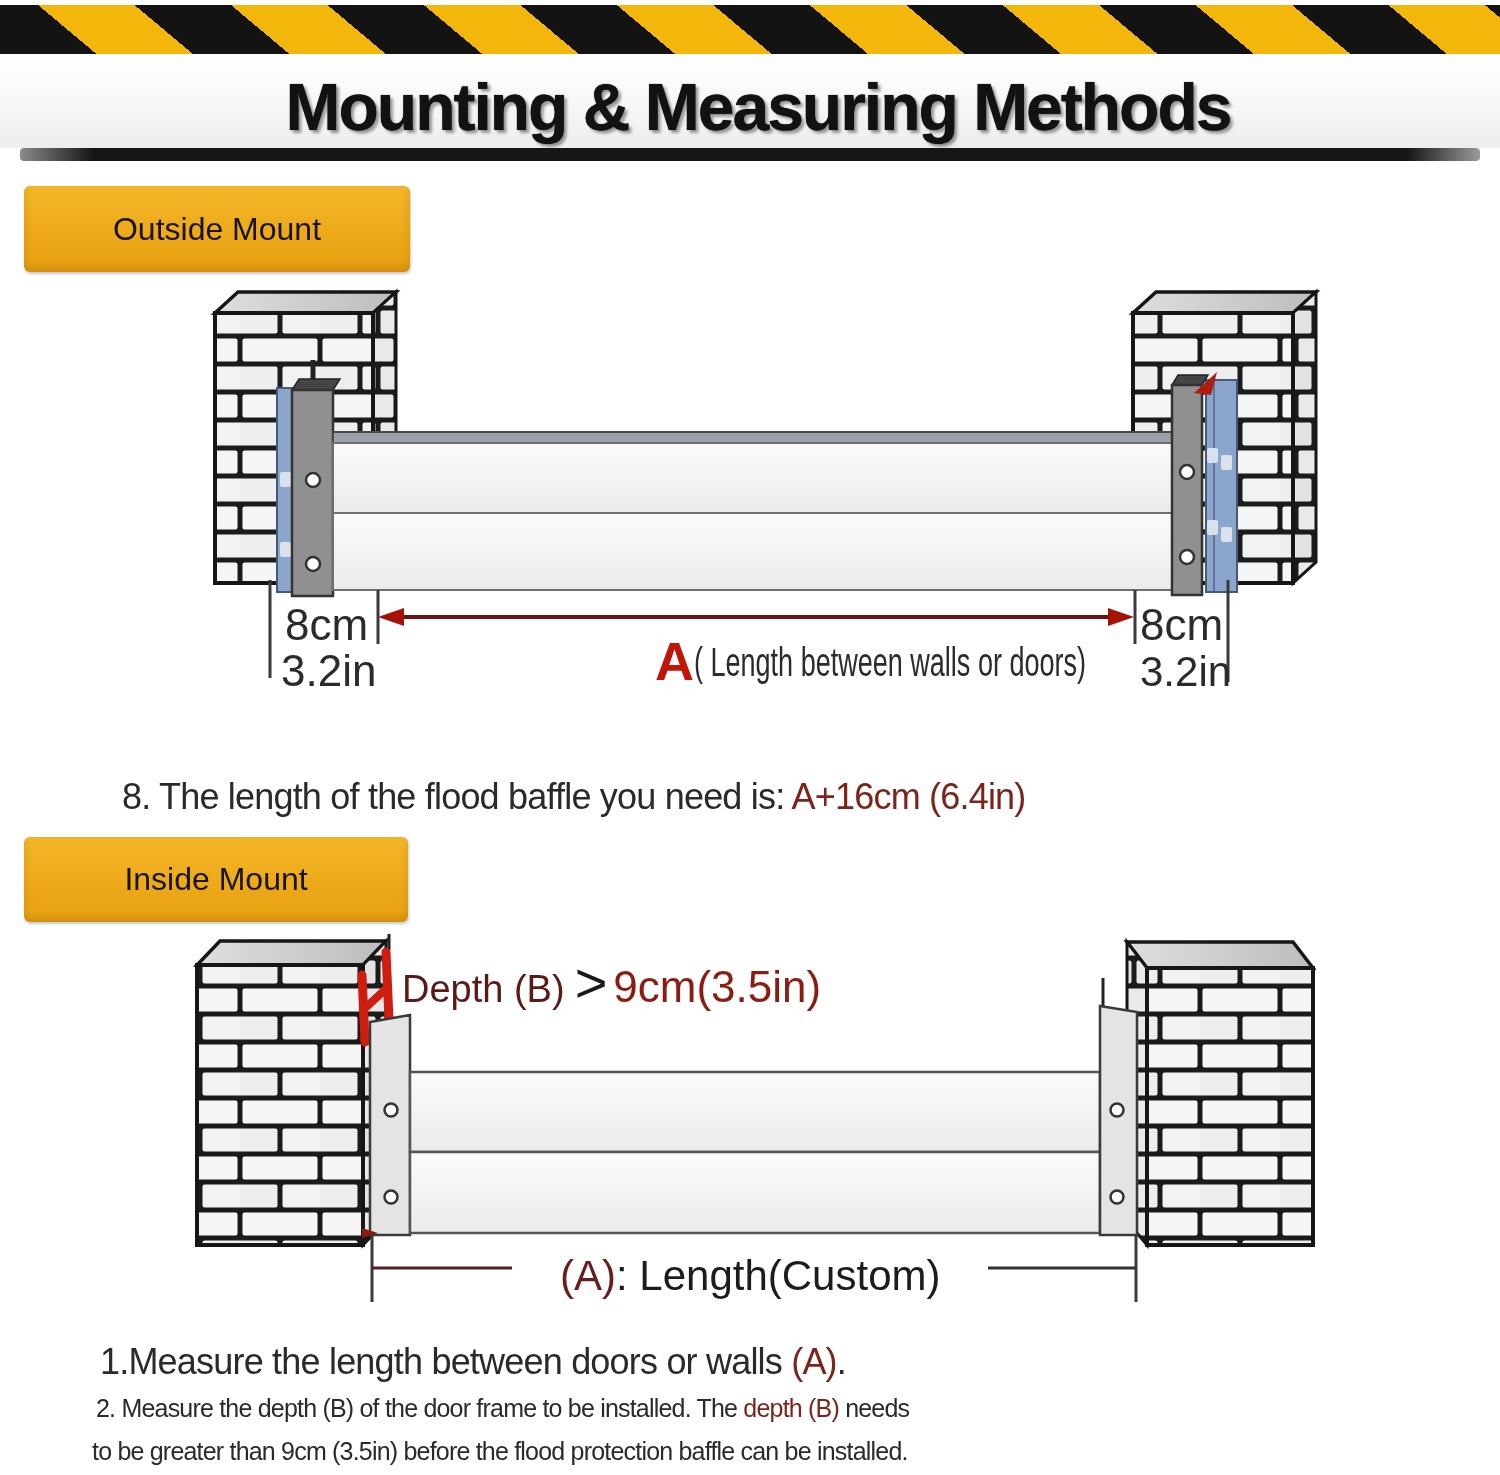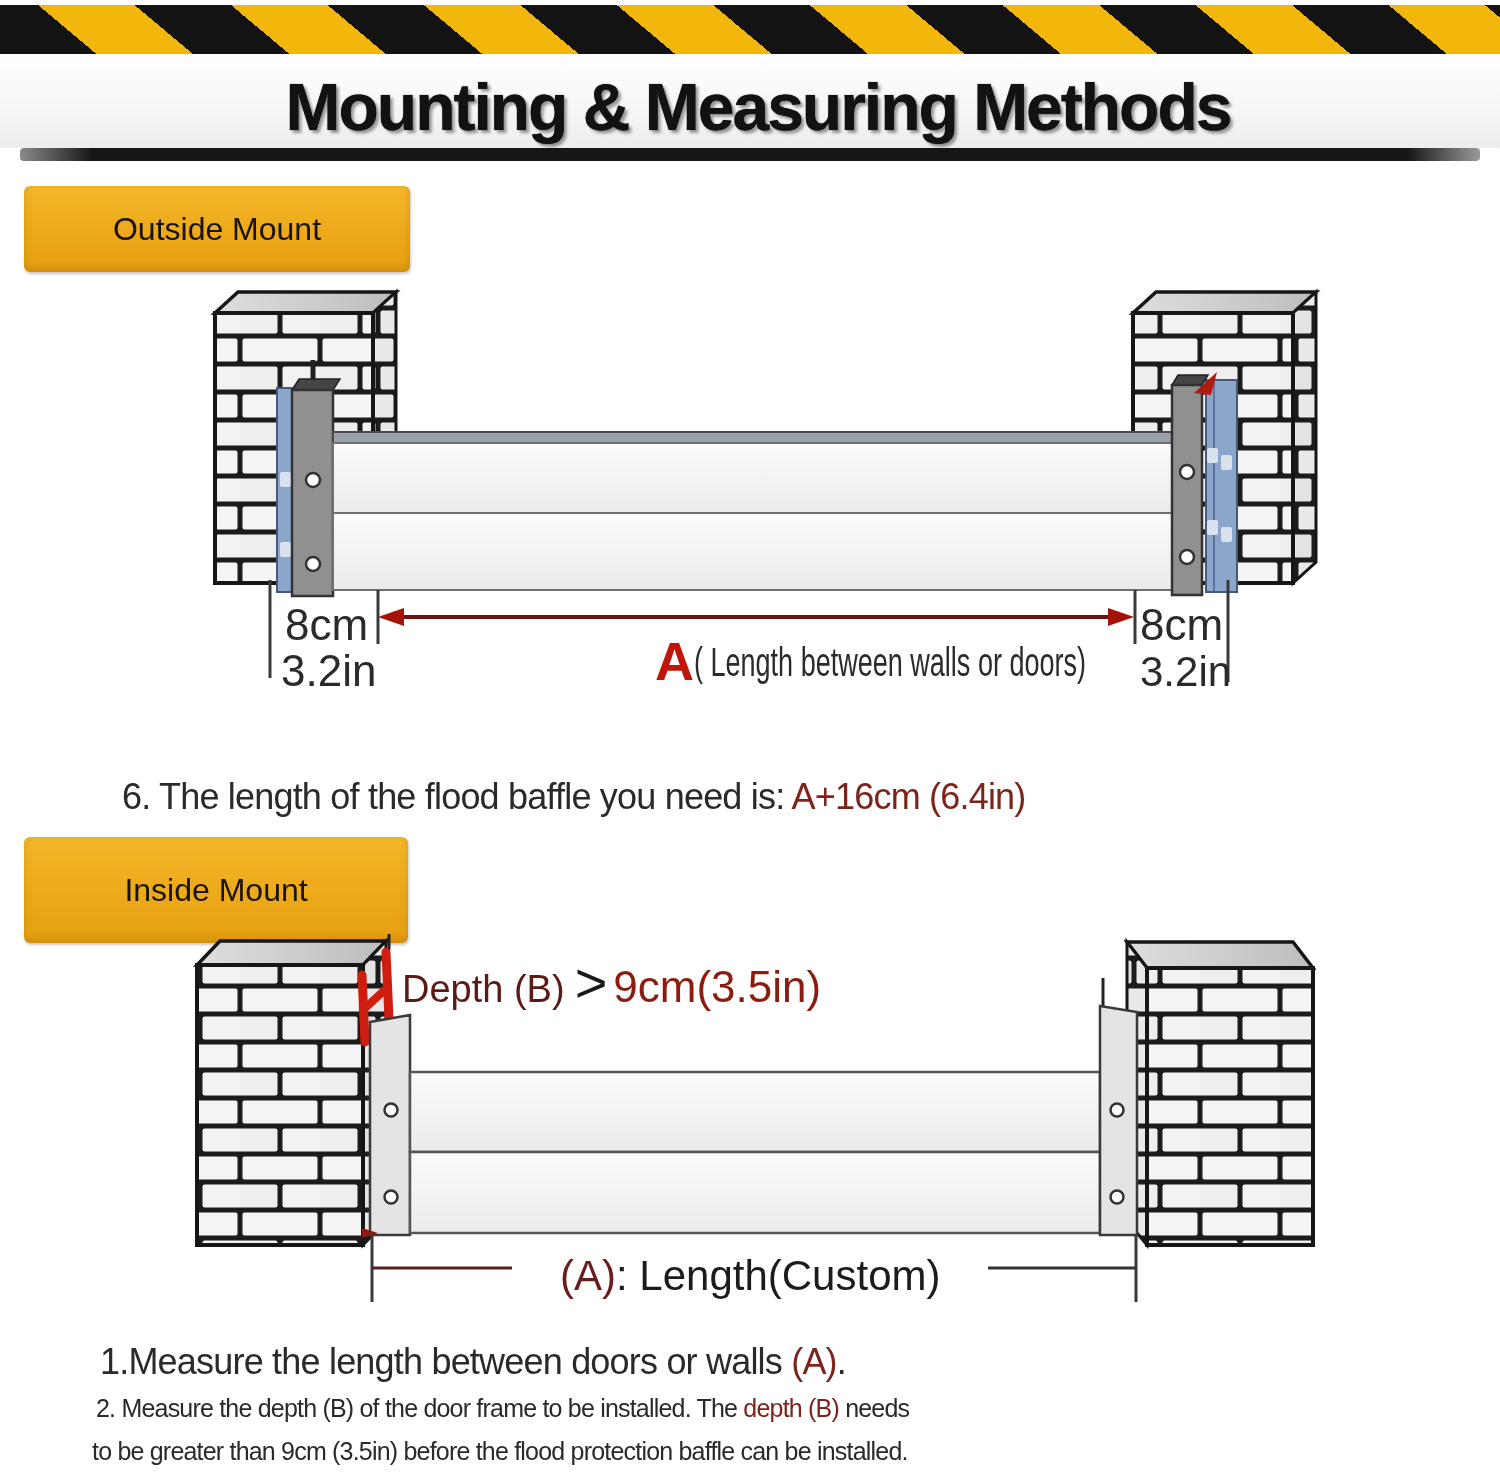--- a/index.html
+++ b/index.html
@@ -19,21 +19,21 @@
           text-shadow:3px 3px 3px rgba(0,0,0,0.38),0 0 1px #000;}
   .dark-bar{position:absolute;top:148px;left:20px;width:1460px;height:13px;border-radius:4px;
           background:linear-gradient(90deg,#8a8a8a 0%,#161616 5%,#161616 95%,#9a9a9a 100%);}
 
   
   .badge{position:absolute;display:flex;align-items:center;justify-content:center;
          border-radius:6px;font-size:32px;color:#191408;
          background:linear-gradient(180deg,#f4b82a 0%,#eda91a 55%,#e7a110 100%);
          box-shadow:inset 0 -4px 8px rgba(140,85,0,0.28),1px 2px 3px rgba(0,0,0,0.22);}
   .badge-outside{left:24px;top:186px;width:386px;height:86px;}
-  .badge-inside{left:24px;top:837px;width:384px;height:106px;}
+  .badge-inside{left:24px;top:837px;width:384px;height:85px;}
 
   
   .diagram{position:absolute;left:0;}
   svg text{font-family:"Liberation Sans",sans-serif;}
 
   
   .instr{position:absolute;font-size:36px;color:#2a2a2a;letter-spacing:-0.8px;white-space:nowrap;}
   .instr.small{font-size:25px;}
   .red{color:#7c241b;}
 </style>
@@ -128,21 +128,21 @@
       <polygon points="1134,337 1108,328 1108,346" fill="#a51208"></polygon>
       <text x="285" y="360" font-size="44" fill="#2b2b2b">8cm</text>
       <text x="281" y="406" font-size="44" fill="#2b2b2b">3.2in</text>
       <text x="1140" y="360" font-size="44" fill="#2b2b2b">8cm</text>
       <text x="1140" y="406" font-size="42" fill="#2b2b2b">3.2in</text>
       <text x="655" y="400" font-size="54" font-weight="bold" fill="#C11607">A</text>
       <text x="694" y="396" font-size="40" fill="#2b2b2b" textLength="392" lengthAdjust="spacingAndGlyphs">( Length between walls or doors)</text>
     </g>
   </svg>
 
-  <div class="instr" style="top:776px;left:122px"><span>6. The length of the flood baffle you need is: </span><span class="red">A+16cm (6.4in)</span></div>
+  <div class="instr" style="top:776px;left:122px"><span>8. The length of the flood baffle you need is: </span><span class="red">A+16cm (6.4in)</span></div>
 
   <div class="badge badge-inside">Inside Mount</div>
 
   <svg class="diagram" style="top:930px" width="1500" height="400" viewBox="0 0 1500 400">
 
     <g>
       <polygon points="197,35 363,35 386,11 220,11" fill="url(#topG)" stroke="#161616" stroke-width="3.5"></polygon>
       <polygon points="363,35 386,11 386,291 363,315" fill="url(#brickS)" stroke="#161616" stroke-width="3"></polygon>
       <rect x="197" y="35" width="166" height="280" fill="url(#brickF)" stroke="#161616" stroke-width="4"></rect>
     </g>

